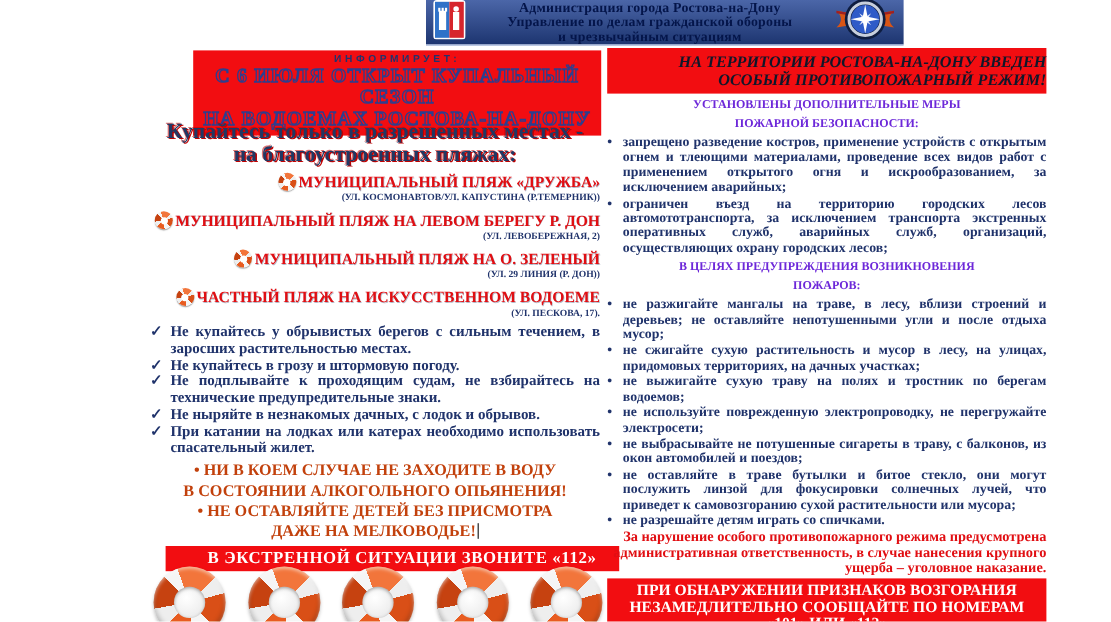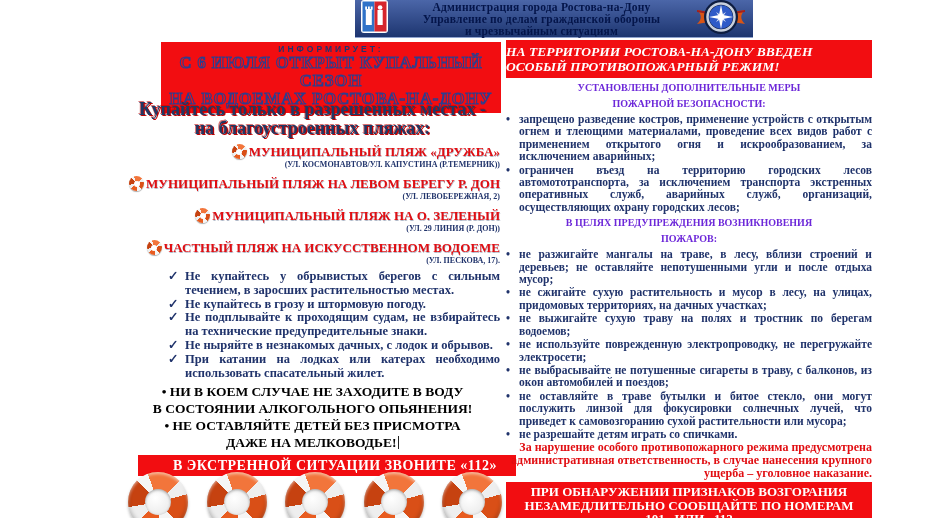--- a/index.html
+++ b/index.html
@@ -35,44 +35,44 @@
   .beach{text-align:right;margin-top:5px;}
   .beach-name{color:#e10e12;font-weight:bold;font-size:13px;line-height:17px;white-space:nowrap;
     text-shadow:.5px .5px 0 rgba(32,56,100,.35);}
   .beach-addr{color:#20336b;font-weight:bold;font-size:8px;line-height:10px;}
 
   .buoy-sm{display:inline-block;width:15px;height:15px;border-radius:50%;vertical-align:-3px;margin-right:2px;position:relative;
     background:conic-gradient(from -20deg,#f2753b 0 65deg,#eee 65deg 95deg,#d94f17 95deg 155deg,#f5f5f5 155deg 195deg,#e85c20 195deg 245deg,#eee 245deg 280deg,#c64210 280deg 335deg,#f5f5f5 335deg 360deg);
     box-shadow:0 1px 1px rgba(0,0,0,.35);}
   .buoy-sm::after{content:"";position:absolute;inset:4.5px;border-radius:50%;background:#fff;}
 
-  .rules{margin-top:4px;margin-left:43px;}
+  .rules{margin-top:4px;}
   .rule{color:#20336b;font-weight:bold;font-size:12.5px;line-height:13.8px;
     text-align:justify;padding-left:17px;}
   .rule .mark{display:inline-block;width:17px;margin-left:-17px;color:#20336b;}
 
-  .warnings{margin-top:3px;text-align:center;color:#000000;font-weight:bold;
+  .warnings{margin-top:3px;text-align:center;color:#c2410c;font-weight:bold;
     font-size:13.5px;line-height:17px;}
   .cursor{display:inline-block;width:1.5px;height:13px;background:#222;vertical-align:-2px;margin-left:1px;}
 
   .emergency-banner{position:absolute;left:138px;top:455px;width:362px;height:21px;
     background:#f20d11;color:#fff;font-weight:bold;font-size:14px;line-height:21px;
     text-align:center;letter-spacing:.5px;white-space:nowrap;padding-left:16px;}
 
   .buoys-row{position:absolute;left:128px;top:472px;width:374px;display:flex;justify-content:space-between;}
   .buoy-lg{width:60px;height:60px;border-radius:50%;position:relative;
     background:conic-gradient(from -20deg,#f2753b 0 65deg,#eee 65deg 95deg,#d94f17 95deg 155deg,#f5f5f5 155deg 195deg,#e85c20 195deg 245deg,#eee 245deg 280deg,#c64210 280deg 335deg,#f5f5f5 335deg 360deg);
     box-shadow:inset 0 2px 3px rgba(255,255,255,.5),inset 0 -3px 4px rgba(0,0,0,.25),0 2px 3px rgba(0,0,0,.25);}
   .buoy-lg::after{content:"";position:absolute;inset:17px;border-radius:50%;
     background:radial-gradient(circle at 40% 35%,#ffffff,#e6e6e6);
     box-shadow:inset 0 1px 3px rgba(0,0,0,.35);}
 
   
-  .fire-banner-top{background:#f20d11;color:#ffffff;font-weight:bold;font-style:italic;
-    font-size:13.5px;line-height:15px;text-align:left;padding:4px 0 4px;}
+  .fire-banner-top{background:#f20d11;color:#0f172a;font-weight:bold;font-style:italic;
+    font-size:13.5px;line-height:15px;text-align:right;padding:4px 0 4px;}
   .red-heading{margin-top:2px;text-align:center;color:#6d28d9;font-weight:bold;
     font-size:10px;line-height:15.5px;}
   .measures,.prevention{margin-top:2px;}
   .measure{color:#20336b;font-weight:bold;font-size:11.5px;line-height:12.4px;
     text-align:justify;padding-left:13px;margin-bottom:1px;}
   .measure .mark{display:inline-block;width:13px;margin-left:-13px;color:#20336b;}
   .penalty{margin-top:1px;text-align:right;color:#e10e12;font-weight:bold;
     font-size:12px;line-height:13px;}
   .fire-banner-bottom{margin-top:2px;background:#f20d11;color:#fff;font-weight:bold;
     font-size:13px;line-height:13.5px;text-align:center;padding:3px 0 4px;}

